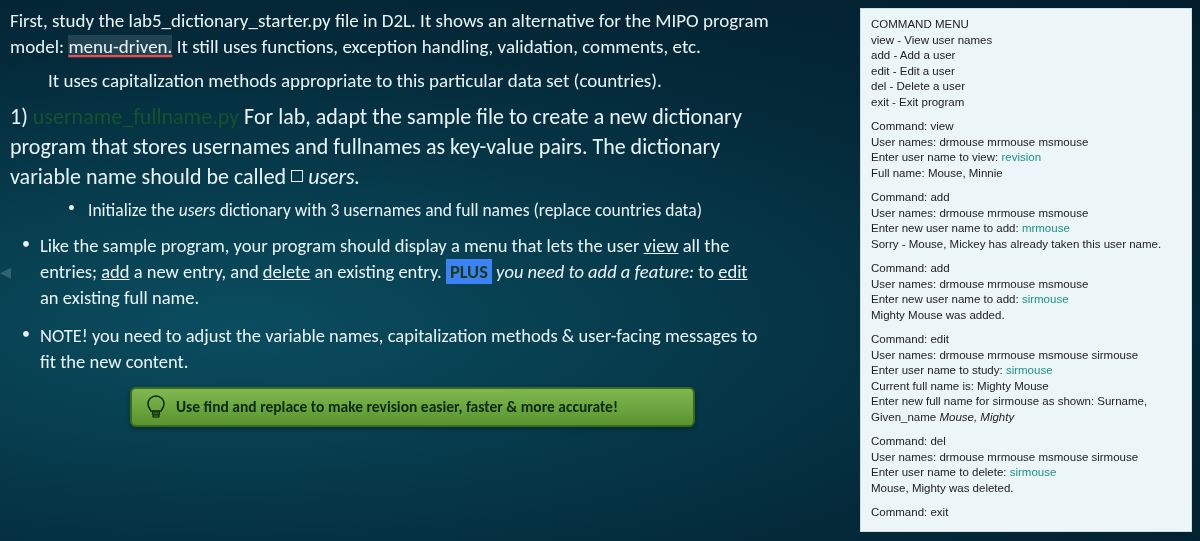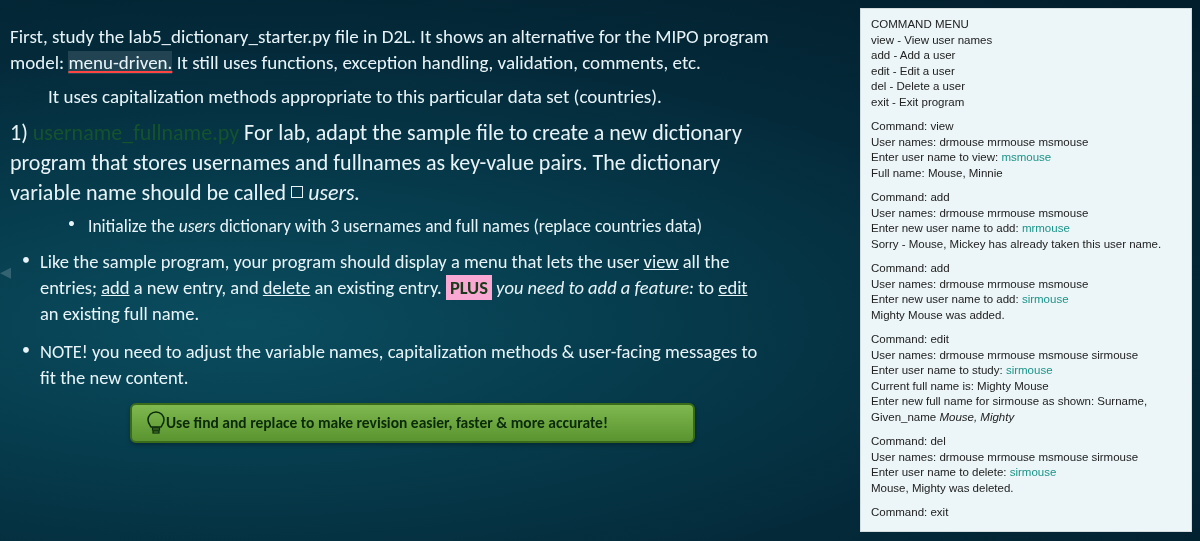--- a/index.html
+++ b/index.html
@@ -15,21 +15,20 @@
 .main-content {
   position: absolute;
   left: 10px;
   top: 8px;
   width: 770px;
 }
 .para1 {
   font-size: 19px;
   line-height: 1.35;
   margin-bottom: 10px;
-  margin-top: 16px;
 }
 .highlight-menu {
   background: rgba(255,255,255,0.12);
   text-decoration: underline;
   text-decoration-color: #ff4444;
   text-decoration-thickness: 2px;
   text-underline-offset: 2px;
 }
 .para2 {
   font-size: 19px;
@@ -73,35 +72,36 @@
   padding-right: 10px;
 }
 .bullet-level1::before {
   content: "•";
   position: absolute;
   left: -18px;
   font-size: 16px;
 }
 .underline { text-decoration: underline; }
 .plus-badge {
-  background: #f9a8d4;
+  background: #3b82f6;
   color: #1a3a1a;
   padding: 1px 4px;
   font-weight: 600;
 }
 .tip-box {
   background: linear-gradient(to bottom, #7fb84f, #5a9430);
   border: 2px solid #3a6b1a;
   border-radius: 6px;
   padding: 6px 14px;
   margin-left: 120px;
   margin-top: 8px;
   width: 565px;
   display: flex;
   align-items: center;
+  gap: 10px;
   box-shadow: 0 2px 4px rgba(0,0,0,0.3);
 }
 .tip-box .bulb {
   width: 20px;
   height: 24px;
   flex-shrink: 0;
 }
 .tip-text {
   color: #0a2a0a;
   font-weight: 700;
@@ -179,21 +179,21 @@
     <div>view - View user names</div>
     <div>add - Add a user</div>
     <div>edit - Edit a user</div>
     <div>del - Delete a user</div>
     <div>exit - Exit program</div>
   </div>
 
   <div class="block">
     <div>Command: view</div>
     <div>User names: drmouse mrmouse msmouse</div>
-    <div><span>Enter user name to view: </span><span class="userval">msmouse</span></div>
+    <div><span>Enter user name to view: </span><span class="userval">revision</span></div>
     <div>Full name: Mouse, Minnie</div>
   </div>
 
   <div class="block">
     <div>Command: add</div>
     <div>User names: drmouse mrmouse msmouse</div>
     <div><span>Enter new user name to add: </span><span class="userval">mrmouse</span></div>
     <div>Sorry - Mouse, Mickey has already taken this user name.</div>
   </div>
 

